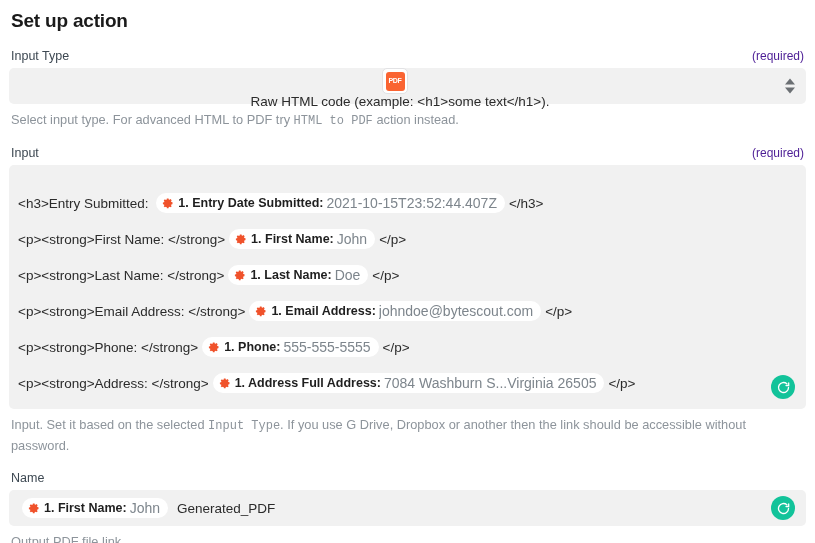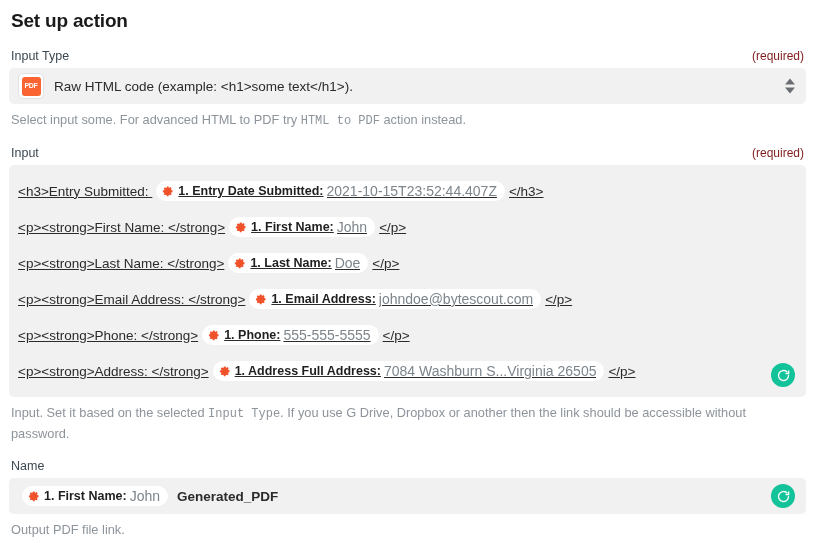--- a/index.html
+++ b/index.html
@@ -39,37 +39,38 @@
     padding: 0 2px 4px 2px;
     text-align: center;
   }
   .field-label {
     font-size: 12.5px;
     color: #3d4852;
     line-height: 16px;
   }
   .field-required {
     font-size: 12px;
-    color: #7f1d1d;
+    color: #4c1d95;
     line-height: 16px;
   }
 
   .field-box {
     background: #f1f1f1;
     border-radius: 5px;
     position: relative;
     box-sizing: border-box;
   }
 
   
   .select-box {
     display: flex;
     align-items: center;
     height: 36px;
     padding: 0 34px 0 9px;
+    flex-direction: column;
   }
   .select-text {
     font-size: 13.5px;
     color: #2b2b2b;
     margin-left: 10px;
     white-space: nowrap;
   }
   .pdf-icon-wrap {
     width: 26px;
     height: 26px;
@@ -113,23 +114,22 @@
     display: block;
     width: 0; height: 0;
     border-left: 5px solid transparent;
     border-right: 5px solid transparent;
   }
   .stepper i.up   { border-bottom: 6px solid #6b6f73; }
   .stepper i.down { border-top: 6px solid #6b6f73; }
 
   
   .code-box {
-    padding: 8px 44px 8px 9px;
+    padding: 20px 44px 8px 9px;
     min-height: 36px;
-    text-decoration: underline;
   }
   .code-line {
     display: flex;
     align-items: center;
     flex-wrap: nowrap;
     height: 36px;
     font-size: 13.5px;
     color: #2b2b2b;
     white-space: nowrap;
   }
@@ -203,21 +203,20 @@
     display: flex;
     align-items: center;
     height: 36px;
     padding: 0 44px 0 9px;
   }
   .name-plain {
     font-size: 13.5px;
     color: #2b2b2b;
     margin-left: 5px;
     white-space: nowrap;
-    font-weight: bold;
   }
 </style>
 </head>
 <body>
 
 <div class="page">
 
   <div class="page-title">Set up action</div>
 
   <div class="field-block">
@@ -235,21 +234,21 @@
         </span>
         <span class="select-text">Raw HTML code (example: &lt;h1&gt;some text&lt;/h1&gt;).</span>
       </div>
       <span class="stepper">
         <i class="up"></i>
           <i class="down"></i>
       </span>
     </div>
 
     <div class="help-text">
-      <span>Select input some. For advanced HTML to PDF try </span><code>HTML</code><code> to </code><code>PDF</code><span> action instead.</span>
+      <span>Select input type. For advanced HTML to PDF try </span><code>HTML</code><code> to </code><code>PDF</code><span> action instead.</span>
     </div>
   </div>
 
   <div class="field-block">
     <div class="field-label-row">
       <span class="field-label">Input</span>
       <span class="field-required">(required)</span>
     </div>
 
     <div class="field-box code-box">

